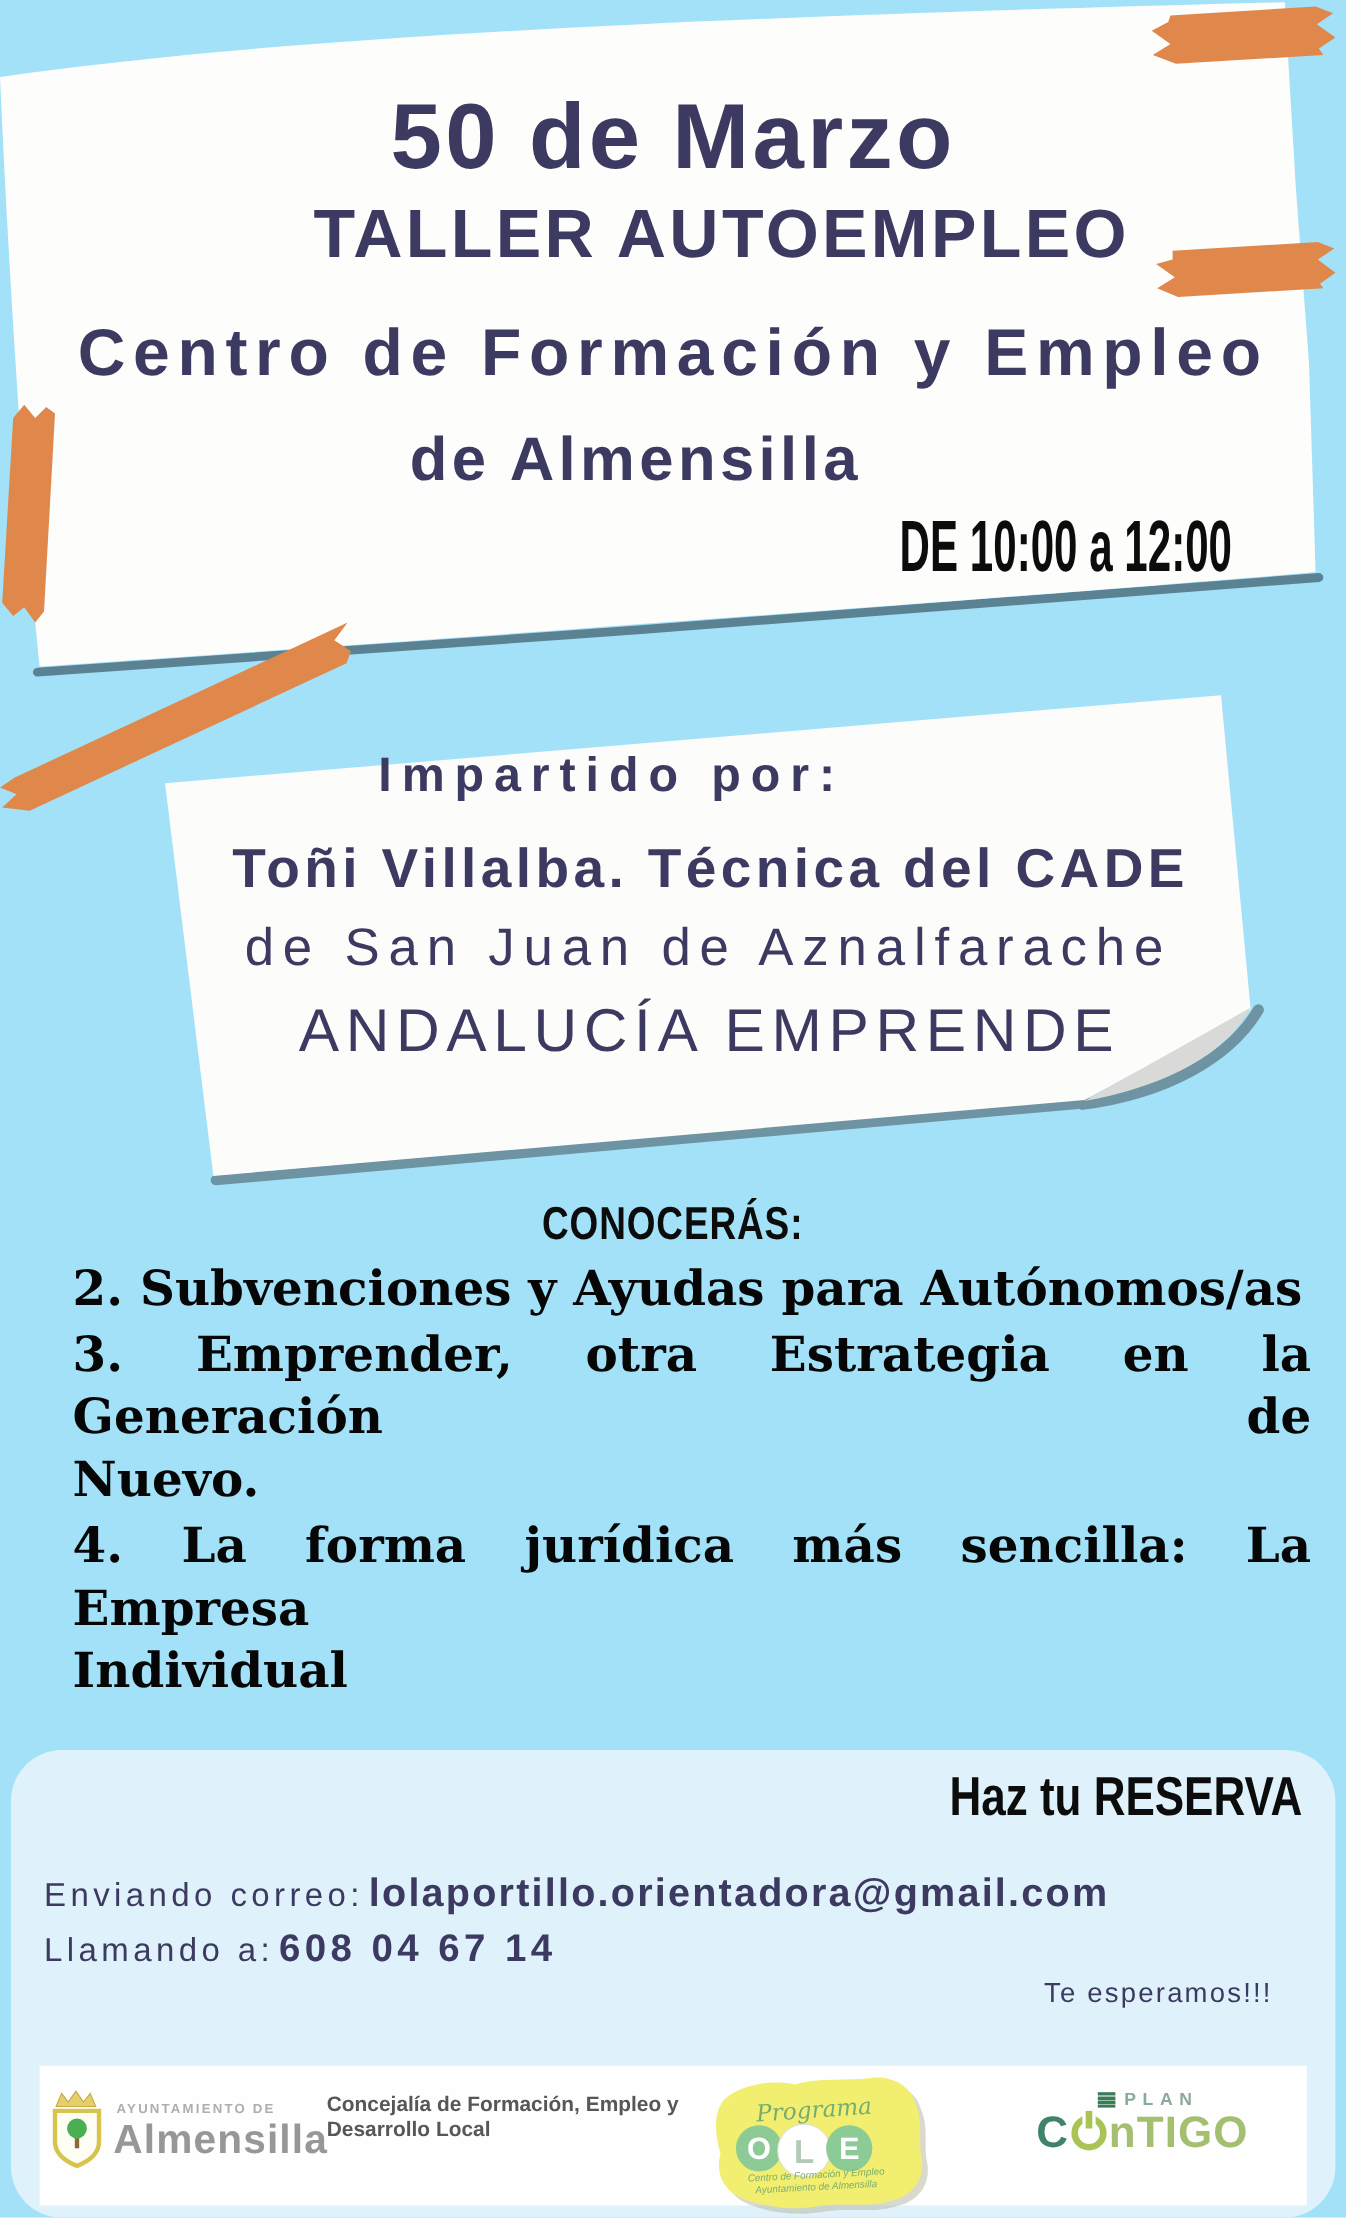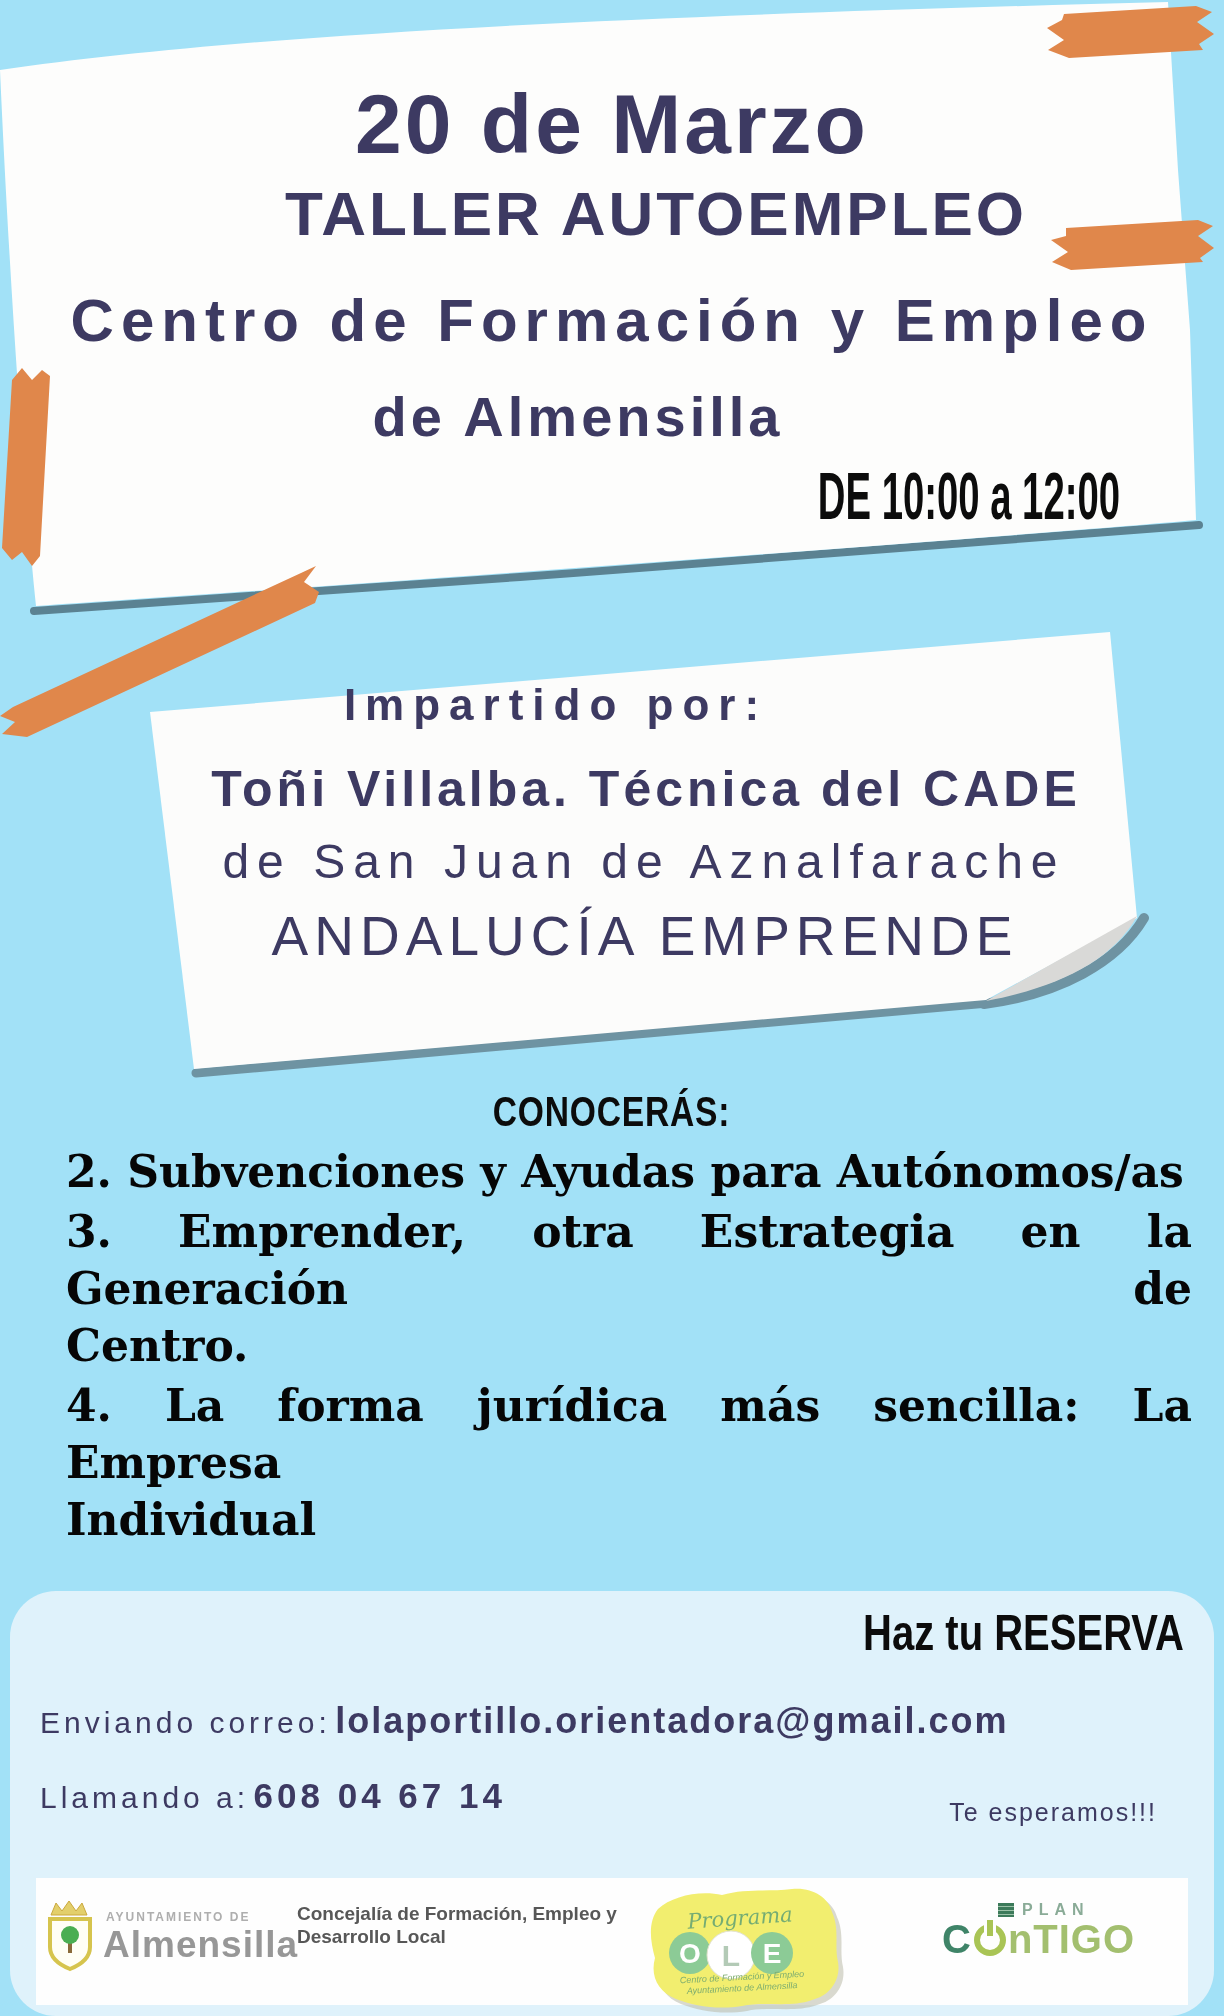--- a/index.html
+++ b/index.html
@@ -35,21 +35,21 @@
   .agenda .ln.last{text-align:left;text-align-last:left;}
   .agenda .item{margin-bottom:3px;}
 
   
   .panel{left:10px;top:1591px;width:1204px;height:425px;background:#dff2fb;border-radius:46px;}
   .rsv-head{top:1604px;text-align:right;}
   .rsv-head .cond{font-size:50px;transform:scaleX(.8);transform-origin:50% 50%;}
   .mail-line{top:1700px;left:40px;white-space:nowrap;}
   .mail-label{font-size:30px;font-weight:400;letter-spacing:4px;}
   .mail-value{font-size:36px;font-weight:700;letter-spacing:2px;}
-  .phone-line{top:1752px;left:40px;white-space:nowrap;margin-top:24px;}
+  .phone-line{top:1752px;left:40px;white-space:nowrap;}
   .phone-label{font-size:30px;font-weight:400;letter-spacing:4px;}
   .phone-value{font-size:35px;font-weight:700;letter-spacing:4px;}
   .closing{top:1798px;right:67px;font-size:25px;font-weight:400;letter-spacing:2px;}
 
   
   .logobar{left:36px;top:1878px;width:1152px;height:127px;background:#fefefe;}
   .ayto-caption{left:106px;top:1910px;font-size:12px;font-weight:700;letter-spacing:2px;color:#aeaeae;}
   .ayto-name{left:103px;top:1924px;font-size:37px;font-weight:700;color:#979797;letter-spacing:1px;text-align:center;}
   .dept{left:297px;top:1902px;width:340px;font-size:19px;font-weight:700;color:#575757;line-height:23px;}
   .ole-script{left:650px;top:1906px;width:180px;text-align:center;
@@ -120,21 +120,21 @@
                C 650 1940 648 1922 658 1909 Z" fill="#f2ee6f"></path>
       <circle cx="690" cy="1953" r="21" fill="#8ccb96"></circle>
       <circle cx="731" cy="1955" r="24" fill="#ffffff" stroke="#e2e2cf" stroke-width="1"></circle>
       <circle cx="772" cy="1953" r="21" fill="#8ccb96"></circle>
       <text x="690" y="1963" text-anchor="middle" font-family="Liberation Sans, sans-serif" font-size="28" font-weight="bold" fill="#ffffff">O</text>
       <text x="731" y="1966" text-anchor="middle" font-family="Liberation Sans, sans-serif" font-size="30" font-weight="bold" fill="#b3cab6">L</text>
       <text x="772" y="1963" text-anchor="middle" font-family="Liberation Sans, sans-serif" font-size="28" font-weight="bold" fill="#ffffff">E</text>
     </g>
   </svg>
 
-  <div class="abs ctr navy event-date">20 de Marzo</div>
+  <div class="abs ctr navy event-date">50 de Marzo</div>
   <div class="abs ctr navy event-title">TALLER AUTOEMPLEO</div>
   <div class="abs ctr navy venue1">Centro de Formación y Empleo</div>
   <div class="abs ctr navy venue2">de Almensilla</div>
   <div class="abs time-wrap">
     <span class="cond">DE 10:00 a 12:00</span>
   </div>
 
   <div class="abs ctr navy intro">Impartido por:</div>
   <div class="abs ctr navy sname">Toñi Villalba. Técnica del CADE</div>
   <div class="abs ctr navy sloc">de San Juan de Aznalfarache</div>
@@ -142,21 +142,21 @@
 
   <div class="abs ctr agenda-head">
     <span class="cond">CONOCERÁS:</span>
   </div>
   <div class="abs agenda">
     <div class="item">
       <div class="ln last">2. Subvenciones y Ayudas para Autónomos/as</div>
     </div>
     <div class="item">
       <div class="ln">3. Emprender, otra Estrategia en la Generación de</div>
-      <div class="ln last">Centro.</div>
+      <div class="ln last">Nuevo.</div>
     </div>
     <div class="item">
       <div class="ln">4. La forma jurídica más sencilla: La Empresa</div>
       <div class="ln last">Individual</div>
     </div>
   </div>
 
   <div class="abs ctr rsv-head">
     <span class="cond">Haz tu RESERVA</span>
   </div>

